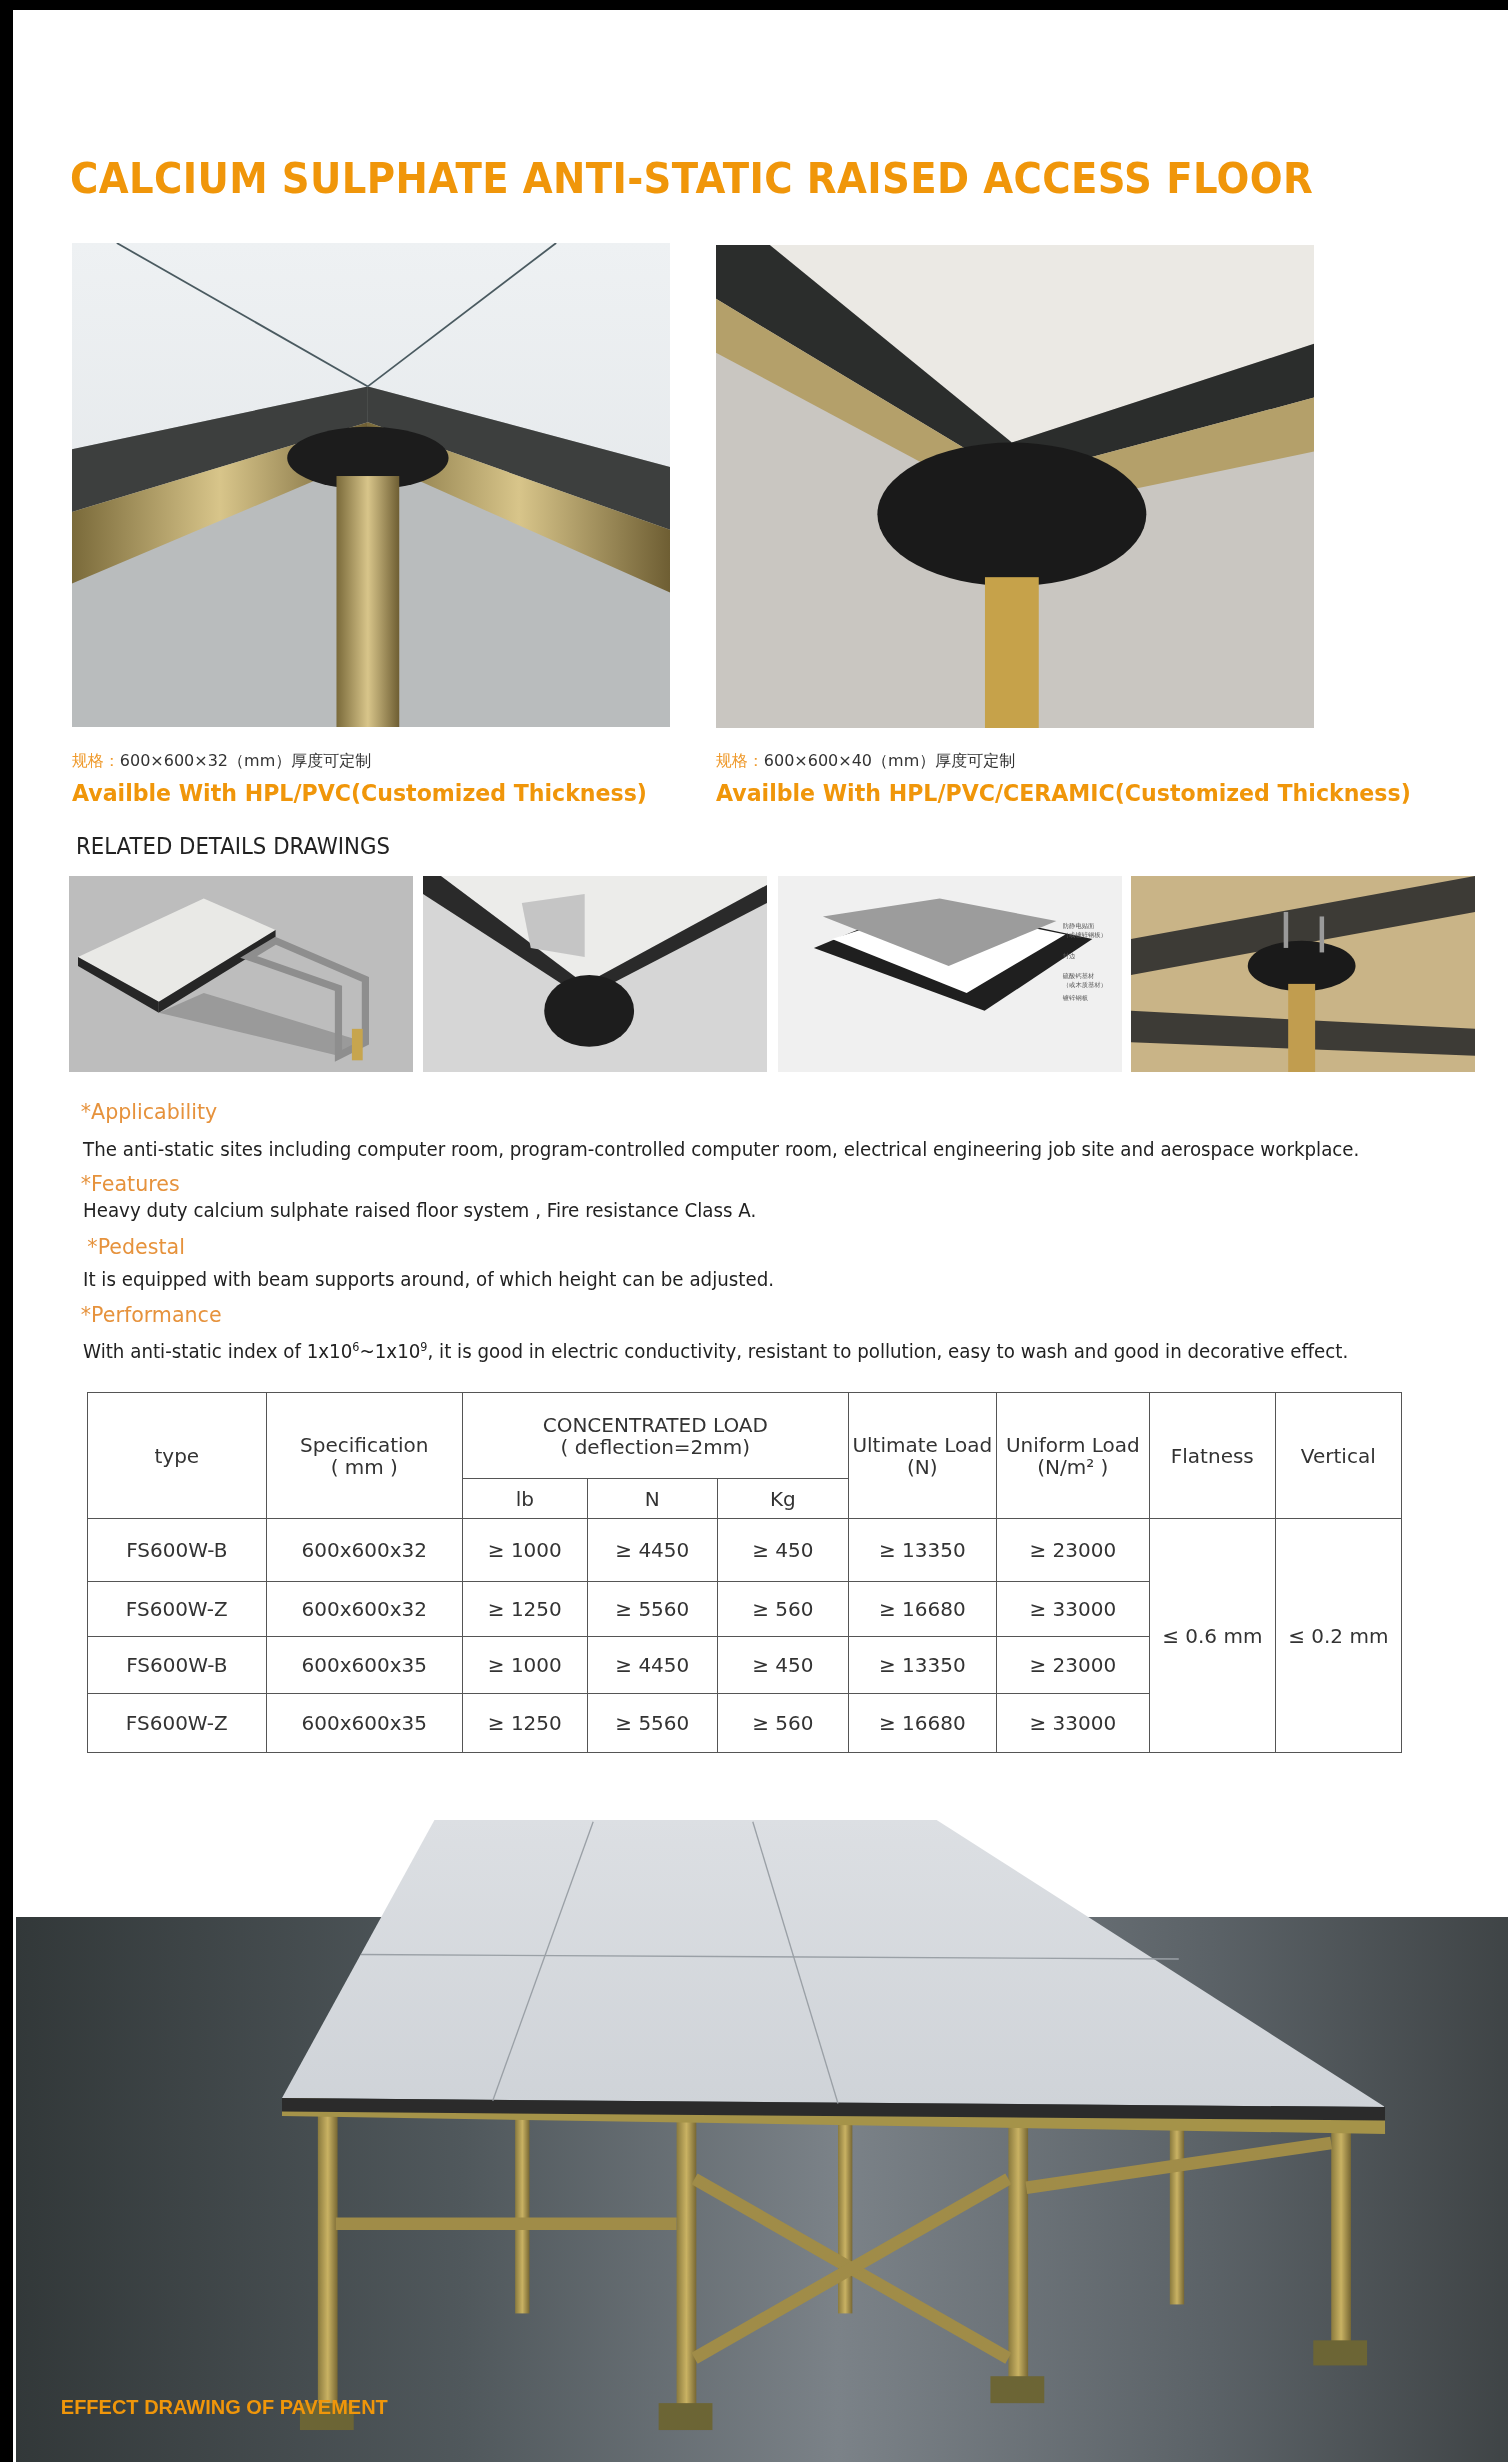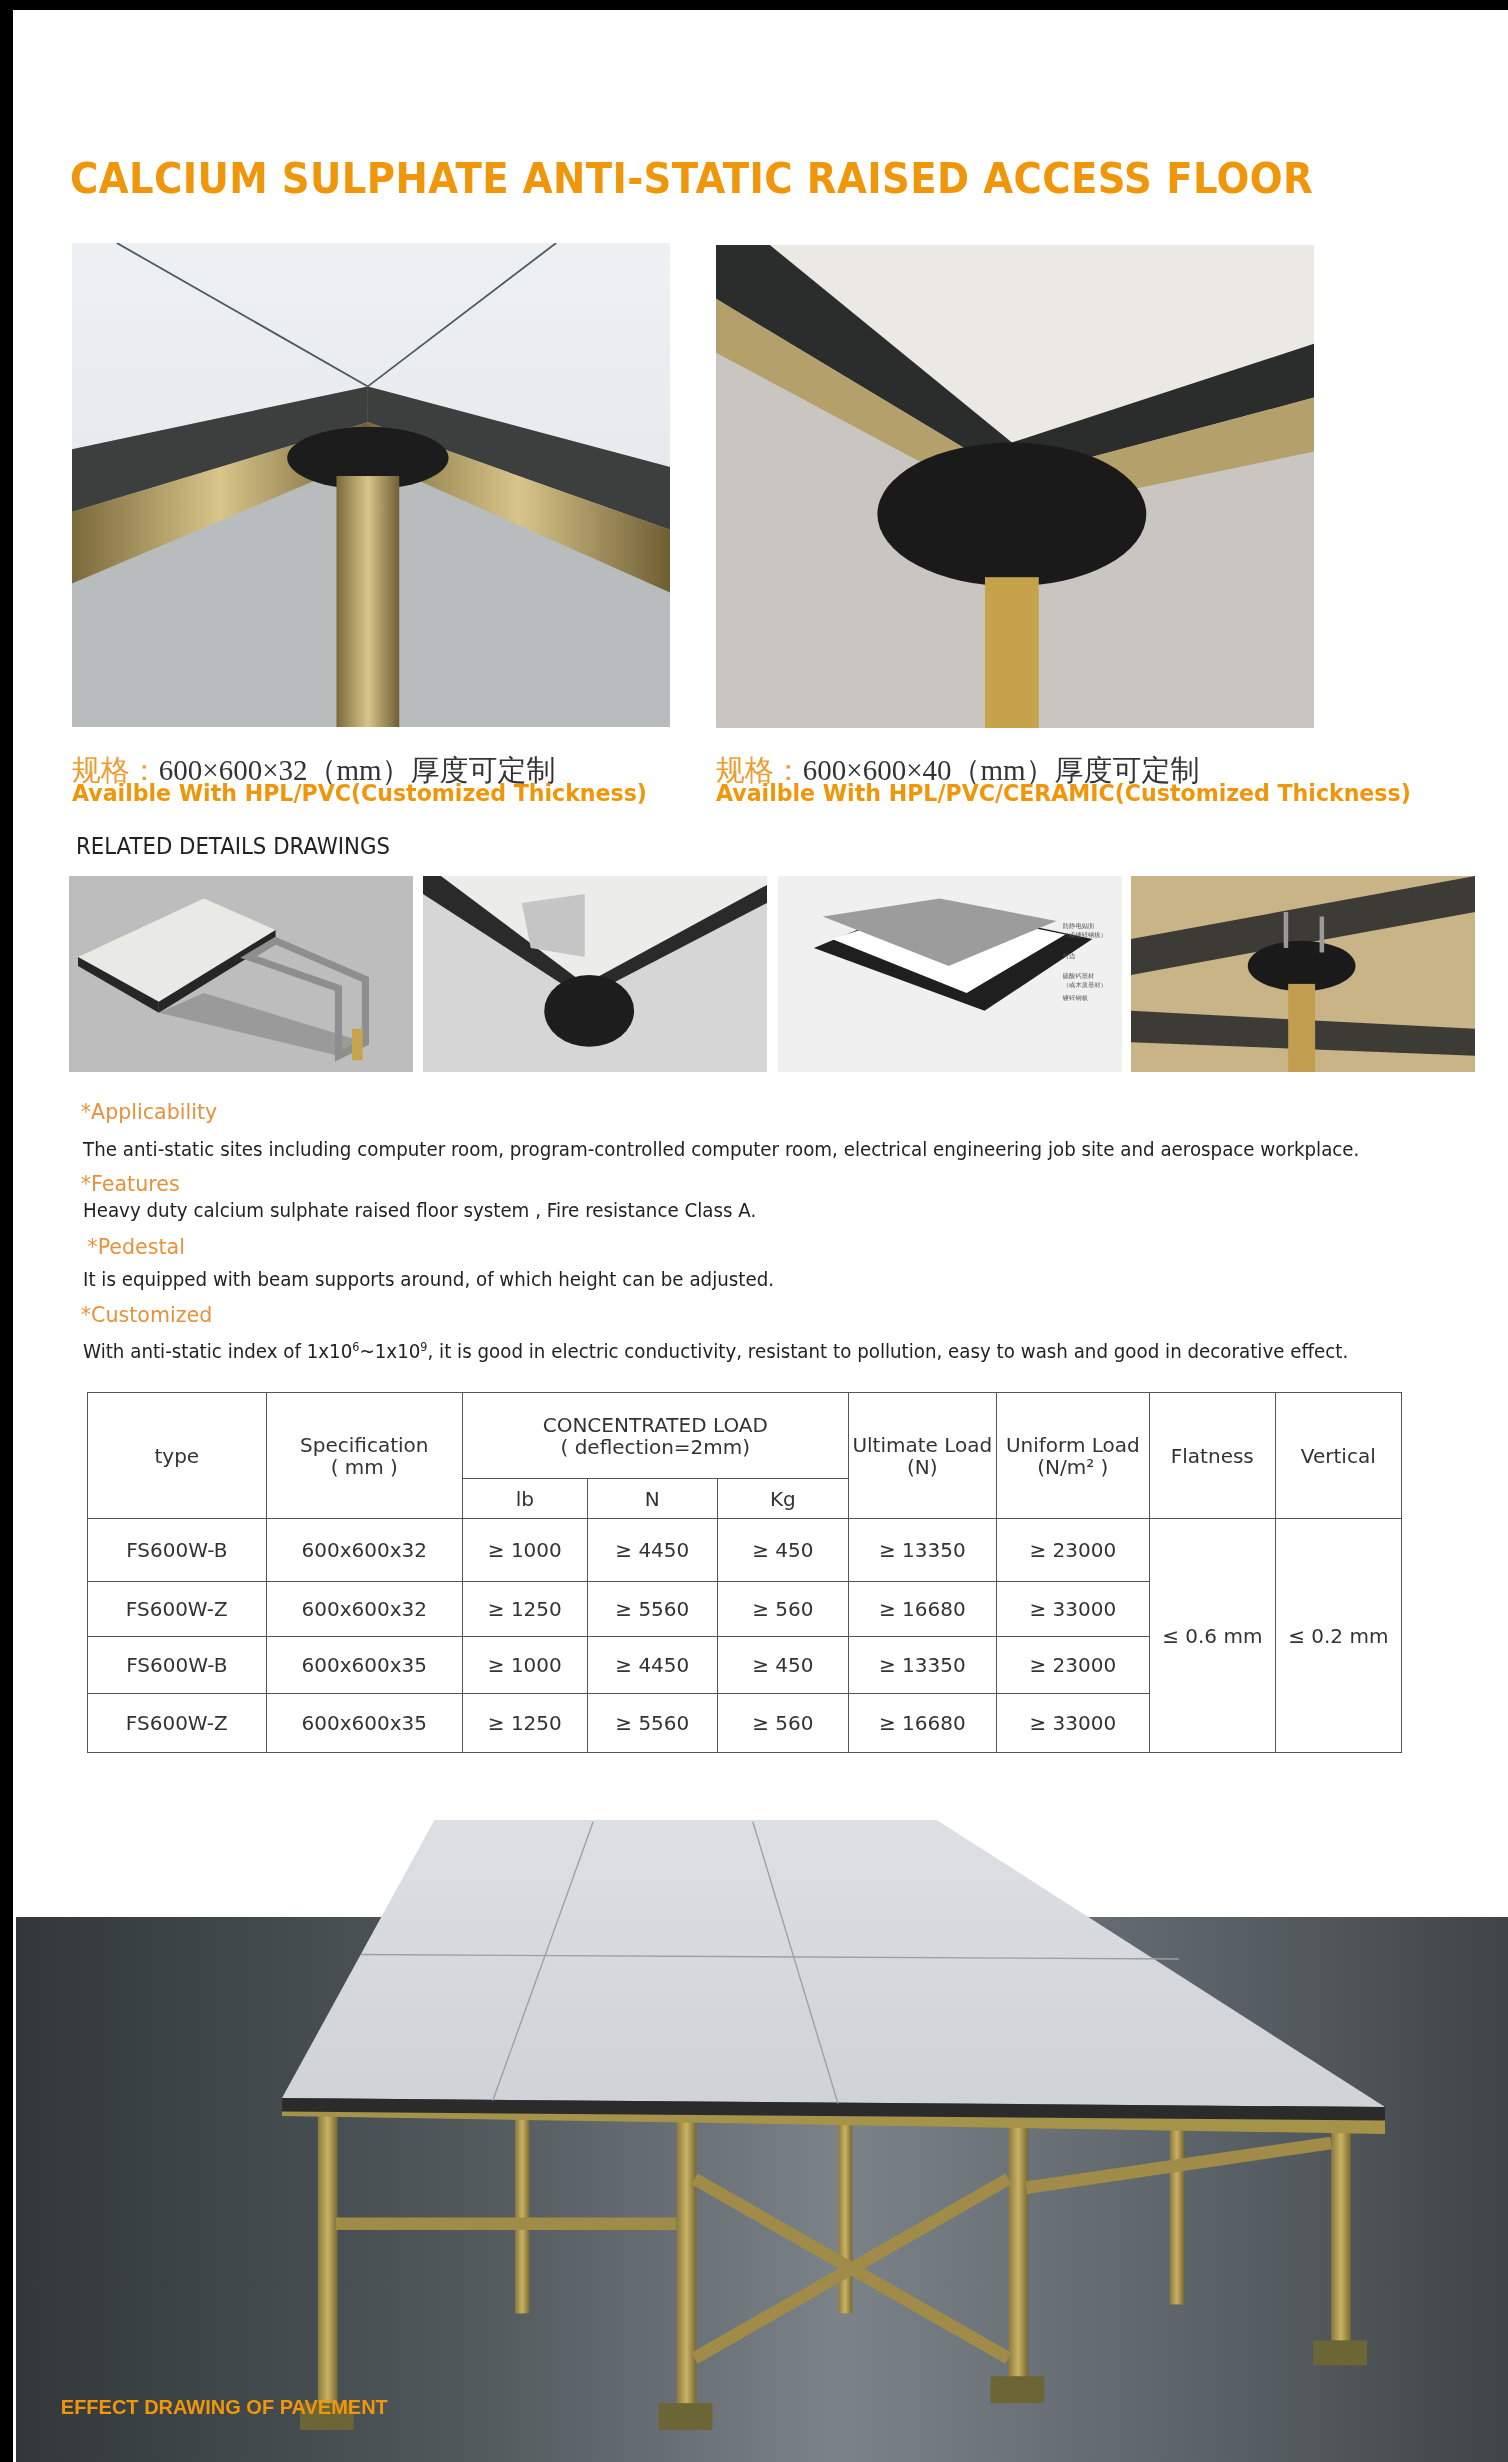--- a/index.html
+++ b/index.html
@@ -10,21 +10,21 @@
     background: #ffffff; overflow: hidden; margin-left: 11px;
   }
   .abs { position: absolute; }
   .title {
     left: 57px; top: 144px; font-family: "DejaVu Sans", sans-serif; font-weight: bold;
     font-size: 42px; color: #f0960a; letter-spacing: 0.4px; white-space: nowrap;
     transform: scaleX(0.92); transform-origin: left center;
   }
   .photo { overflow: hidden; }
   .photo svg { width: 100%; height: 100%; display: block; }
-  .cap1 { font-size: 29px; color: #333; white-space: nowrap; font-family: Liberation Serif, serif; }
+  .cap1 { font-size: 16px; color: #333; white-space: nowrap; }
   .cap1 .lab { color: #ef9a2c; }
   .cap2 { font-size: 23px; font-weight: bold; color: #f0960a; white-space: nowrap; transform: scaleX(0.96); transform-origin: left center;}
   .related { left: 63px; top: 823px; font-size: 22.4px; color: #222; white-space: nowrap; transform: scaleX(0.95); transform-origin: left center;}
   .sec-h { font-size: 20.6px; color: #e6923c; white-space: nowrap; text-align: center; }
   .sec-b { font-size: 19px; color: #222; white-space: nowrap; transform: scaleX(0.96); transform-origin: left center; }
   sup { font-size: 11.7px; }
   table.spec {
     position: absolute; left: 74px; top: 1382px; width: 1315px; border-collapse: collapse;
     font-family: "DejaVu Sans", sans-serif; font-size: 20px; color: #333;
   }
@@ -151,21 +151,21 @@
 
   <div class="abs sec-h" style="left:68px; top:1090px;">*Applicability</div>
   <div class="abs sec-b" style="left:70px; top:1128px;">The anti-static sites including computer room, program-controlled computer room, electrical engineering job site and aerospace workplace.</div>
 
   <div class="abs sec-h" style="left:68px; top:1162px;">*Features</div>
   <div class="abs sec-b" style="left:70px; top:1189px;">Heavy duty calcium sulphate raised floor system , Fire resistance Class A.</div>
 
   <div class="abs sec-h" style="left:68px; top:1225px; white-space:pre;"> *Pedestal</div>
   <div class="abs sec-b" style="left:70px; top:1258px;">It is equipped with beam supports around, of which height can be adjusted.</div>
 
-  <div class="abs sec-h" style="left:68px; top:1293px;">*Customized</div>
+  <div class="abs sec-h" style="left:68px; top:1293px;">*Performance</div>
   <div class="abs sec-b" style="left:70px; top:1330px;">
     <span>With anti-static index of 1x10</span><sup>6</sup><span>~1x10</span><sup>9</sup><span>, it is good in electric conductivity, resistant to pollution, easy to wash and good in decorative effect.</span>
   </div>
 
   <table class="spec">
     <colgroup>
       <col style="width:179px">
         <col style="width:196px">
         <col style="width:125px">
         <col style="width:130px">

